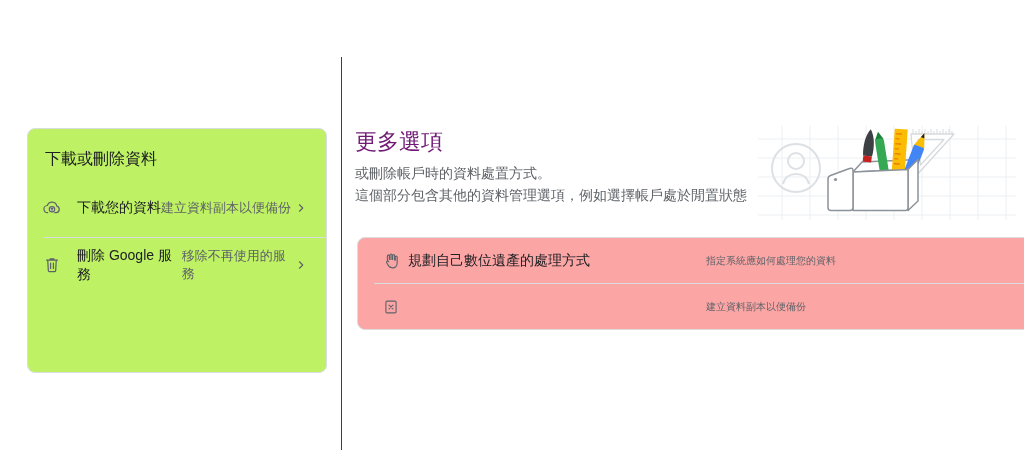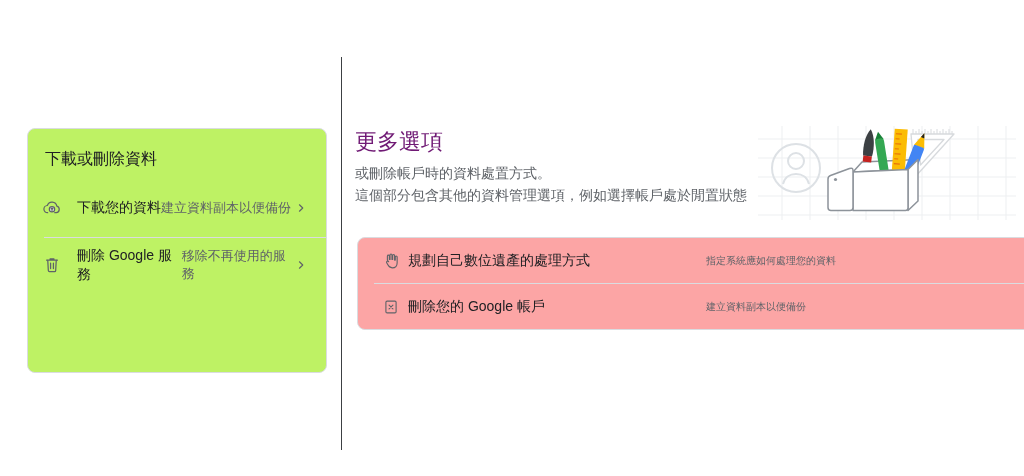--- a/index.html
+++ b/index.html
@@ -164,21 +164,20 @@
 
     <div class="hdiv2"></div>
 
     <div class="rrow">
       <span class="icon">
         <svg width="18" height="18" viewBox="0 0 24 24" fill="none" stroke="#5f6368" stroke-width="1.5" stroke-linecap="round" stroke-linejoin="round">
           <rect x="5.2" y="4.2" width="13.6" height="15.6" rx="1.6"></rect>
           <path d="M9.4 9.4l5.2 5.2M14.6 9.4l-5.2 5.2"></path>
         </svg>
       </span>
-      <span class="rtitle2">刪除您的 Google 帳戶</span>
       <span class="rsec">建立資料副本以便備份</span>
       <span class="chev">
         <svg width="14" height="14" viewBox="0 0 24 24" fill="none" stroke="#5f6368" stroke-width="2" stroke-linecap="round" stroke-linejoin="round">
             <path d="M9.3 6.5 15 12l-5.7 5.5"></path>
           </svg>
       </span>
     </div>
   </section>
 
 </div>

